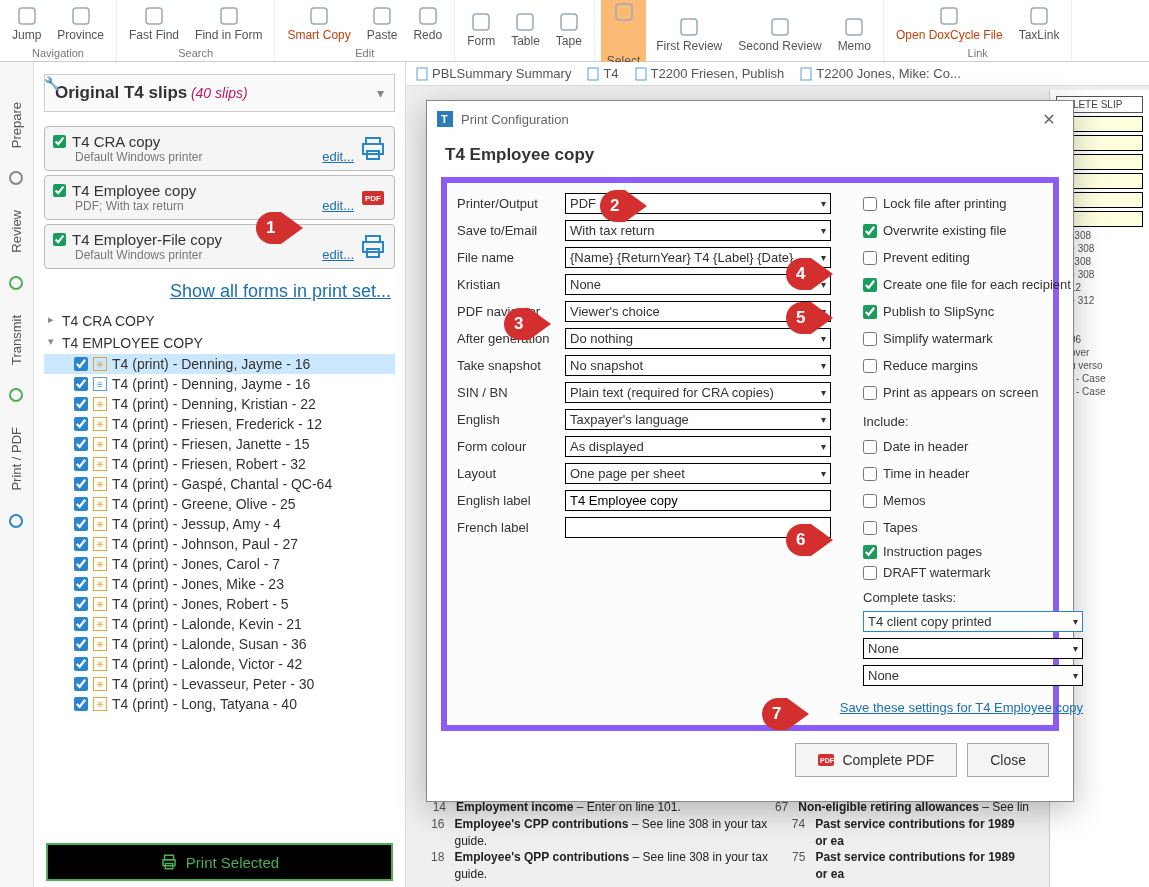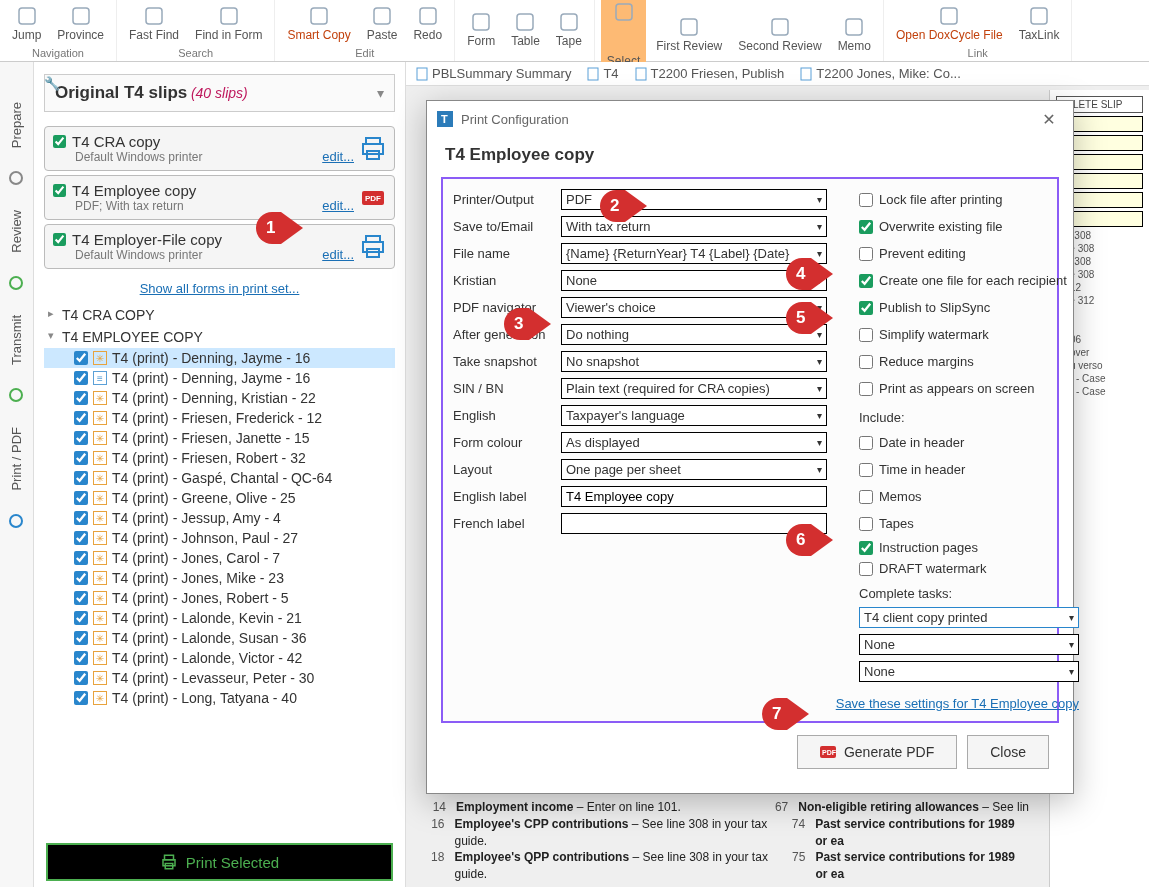--- a/index.html
+++ b/index.html
@@ -26,21 +26,21 @@
 .header-box .count { font-style: italic; color: #be185d; font-size: 14px; }
 .header-box .dd { font-size: 14px; color: #888; }
 
 .card { border: 1px solid #bbb; border-radius: 4px; background: #f5f5f5; margin: 4px; padding: 6px 8px; position: relative; }
 .card .row1 { display: flex; align-items: center; gap: 6px; }
 .card .title { font-size: 15px; }
 .card .sub { font-size: 12px; color: #777; padding-left: 22px; }
 .card .edit { position: absolute; bottom: 6px; right: 40px; color: #1a6fb5; text-decoration: underline; font-size: 13px; cursor: pointer; }
 .card .picon { position: absolute; right: 8px; top: 50%; transform: translateY(-50%); }
 
-.showlink { display:block; text-align: center; color: #1a6fb5; text-decoration: underline; font-size: 13px; margin: 8px 8px 4px 8px; cursor: pointer; }
+.showlink { display:block; text-align: right; color: #1a6fb5; text-decoration: underline; font-size: 18px; margin: 8px 8px 4px 8px; cursor: pointer; }
 .gear { position:absolute; left:10px; margin-top:8px; color:#888;}
 
 .tree { flex: 1; overflow-y: auto; padding: 4px 4px 0 4px; }
 .tree .grp { font-size: 14px; padding: 3px 2px 3px 18px; position: relative; }
 .tree .grp::before { content:"▸"; position:absolute; left:4px; color:#888; font-size:11px;}
 .tree .grp.open::before { content:"▾"; }
 .tree .item { display: flex; align-items: center; gap: 5px; padding: 2px 2px 2px 30px; font-size: 14px; white-space: nowrap;}
 .tree .item.selected { background: #cce8ff; }
 .tree .cb { width: 14px; height: 14px; }
 
@@ -57,21 +57,21 @@
 .footer-text .ln { display:flex; gap:10px;}
 .footer-text .n { color:#555; width:20px; text-align:right;}
 
 
 .dialog { position: absolute; left: 426px; top: 100px; width: 648px; background: #fff; border: 1px solid #888; box-shadow: 0 8px 30px rgba(0,0,0,.25); z-index: 50; }
 .dlg-title { display: flex; align-items: center; justify-content: space-between; padding: 6px 10px; font-size: 13px; color: #666; }
 .dlg-title .t { display: flex; align-items: center; gap: 8px; }
 .dlg-close { width: 28px; height: 24px; display:flex; align-items:center; justify-content:center; cursor:pointer; font-size:16px; color:#666;}
 .dlg-body { padding: 4px 14px 10px 14px; }
 .dlg-h { font-weight: 700; font-size: 17px; margin: 4px 0 12px 4px; }
-.dlg-grid { display: grid; grid-template-columns: 100px 266px 16px 220px; gap: 6px 8px; align-items:center; border:2px solid #8b5cf6; padding:10px; background:#fcfcfc;}
+.dlg-grid { display: grid; grid-template-columns: 100px 266px 16px 220px; gap: 6px 8px; align-items:center; border:6px solid #8b5cf6; padding:10px; background:#fcfcfc;}
 .dlg-lbl { font-size: 13px; color: #333; }
 .dlg-sel { width: 100%; border: 1px solid #000; background: #fff; font-size: 13px; height: 21px; padding: 0 4px; display:flex; justify-content:space-between; align-items:center; cursor:pointer;}
 .dlg-sel::after { content:"▾"; font-size:10px;}
 .dlg-inp { width: 100%; border: 1px solid #000; background: #fff; font-size: 13px; height: 21px; padding: 0 4px; }
 .dlg-chk { display: flex; align-items: center; gap: 6px; font-size: 13px; }
 .dlg-chk input { width: 14px; height: 14px; }
 .dlg-section-hdr { font-size:13px; margin-top:4px;}
 .save-link { text-align:right; color:#1a6fb5; text-decoration:underline; font-size:13px; cursor:pointer; grid-column: 3 / 5; margin-top:8px;}
 .dlg-btns { display:flex; justify-content:flex-end; gap:10px; padding:12px 10px 14px 10px;}
 .btn { border:1px solid #aaa; background:#f5f5f5; padding:8px 22px; font-size:14px; cursor:pointer; display:flex; align-items:center; gap:8px;}
@@ -705,21 +705,21 @@
         <div></div>
         <div></div>
         <a class="save-link">Save these settings for T4 Employee copy</a>
       </div>
     <div class="dlg-btns">
       <div class="btn">
         <svg width="16" height="16">
             <rect width="16" height="12" y="2" fill="#d32f2f" rx="2"></rect>
             <text x="2" y="11" fill="#fff" font-size="7" font-weight="bold">PDF</text>
           </svg>
-        <span>Generate PDF</span>
+        <span>Complete PDF</span>
       </div>
       <div class="btn">
           <span>Close</span>
         </div>
     </div>
   </div>
 </div>
 
 <div class="callout" style="left:256px; top:212px;">1</div>
 <div class="callout" style="left:600px; top:190px;">2</div>

